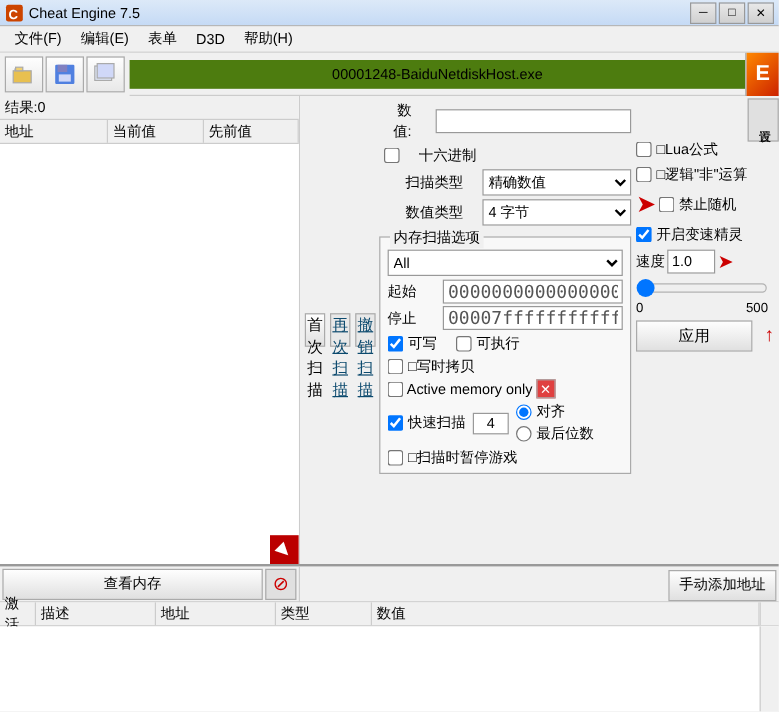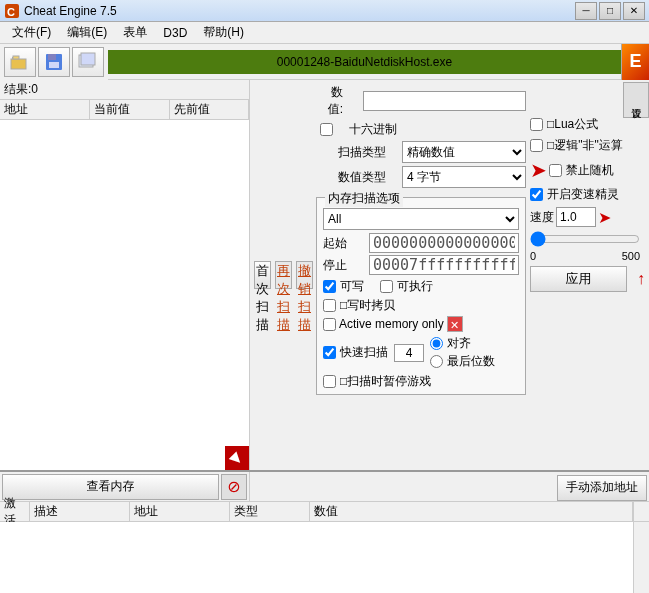--- a/index.html
+++ b/index.html
@@ -142,21 +142,21 @@
       align-items: center;
     }
     .scan-btn {
       flex: 1;
       height: 28px;
       background: linear-gradient(to bottom, #fefefe, #e0e0e0);
       border: 1px solid #aaa;
       cursor: pointer;
       font-size: 13px;
     }
-    .scan-btn:disabled { color: #c2410c; background: #e8e8e8; cursor: default; text-decoration: underline; }
+    .scan-btn:disabled { color: #0c4a6e; background: #e8e8e8; cursor: default; text-decoration: underline; }
 
     
     .form-row {
       display: flex;
       align-items: center;
       gap: 16px;
       font-size: 12px;
     }
     .form-label {
       width: 70px;

